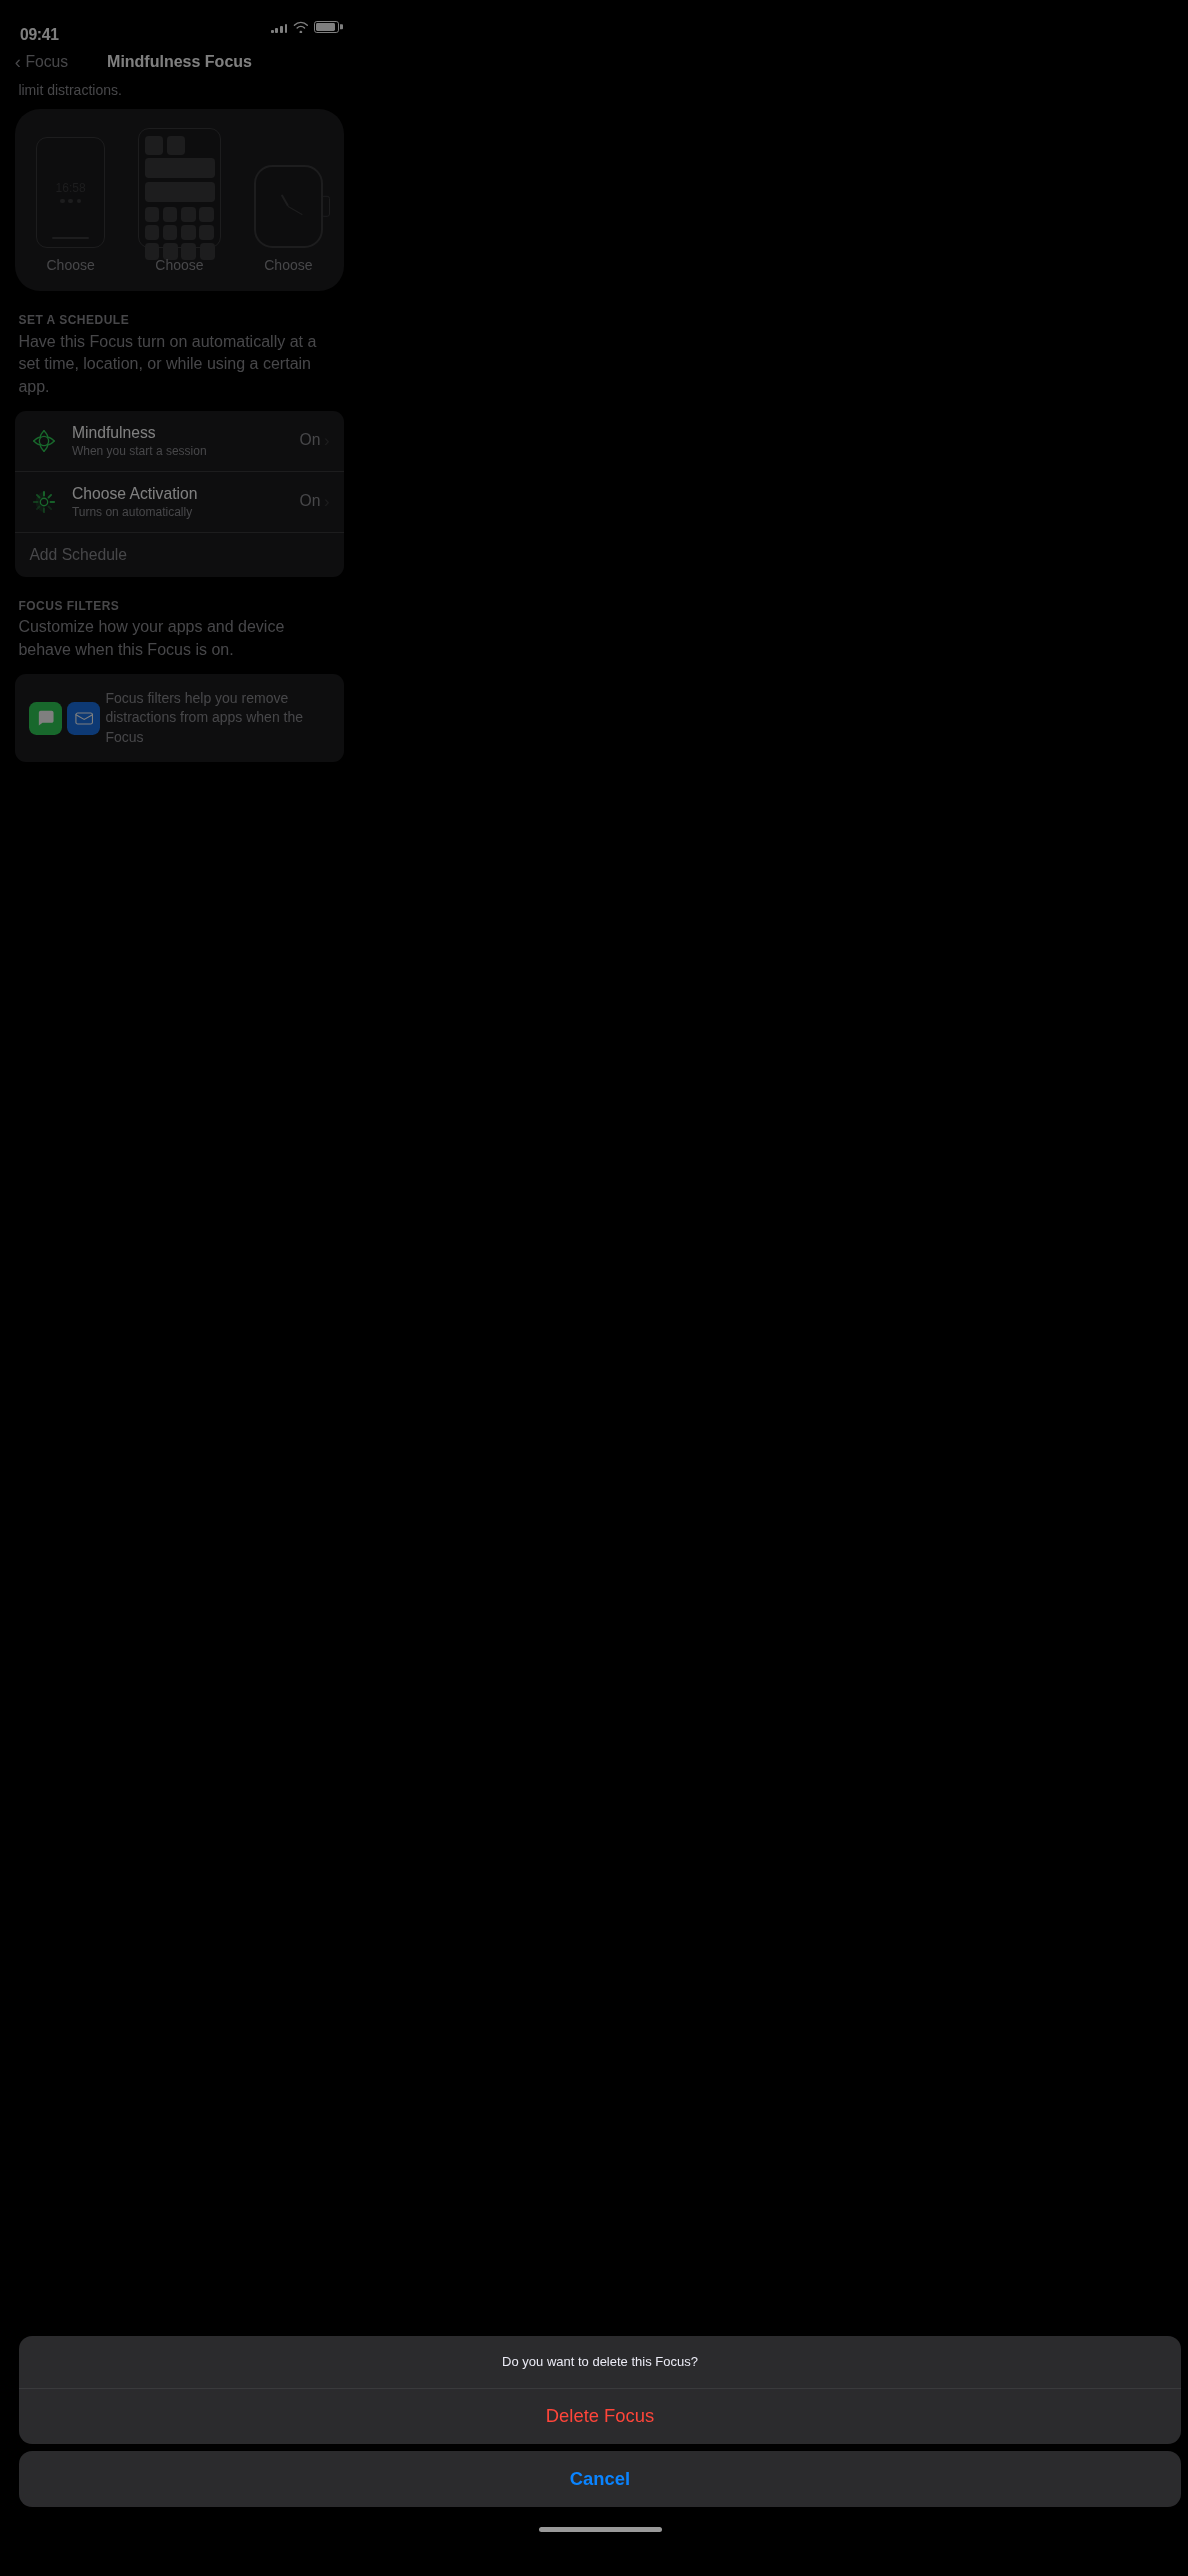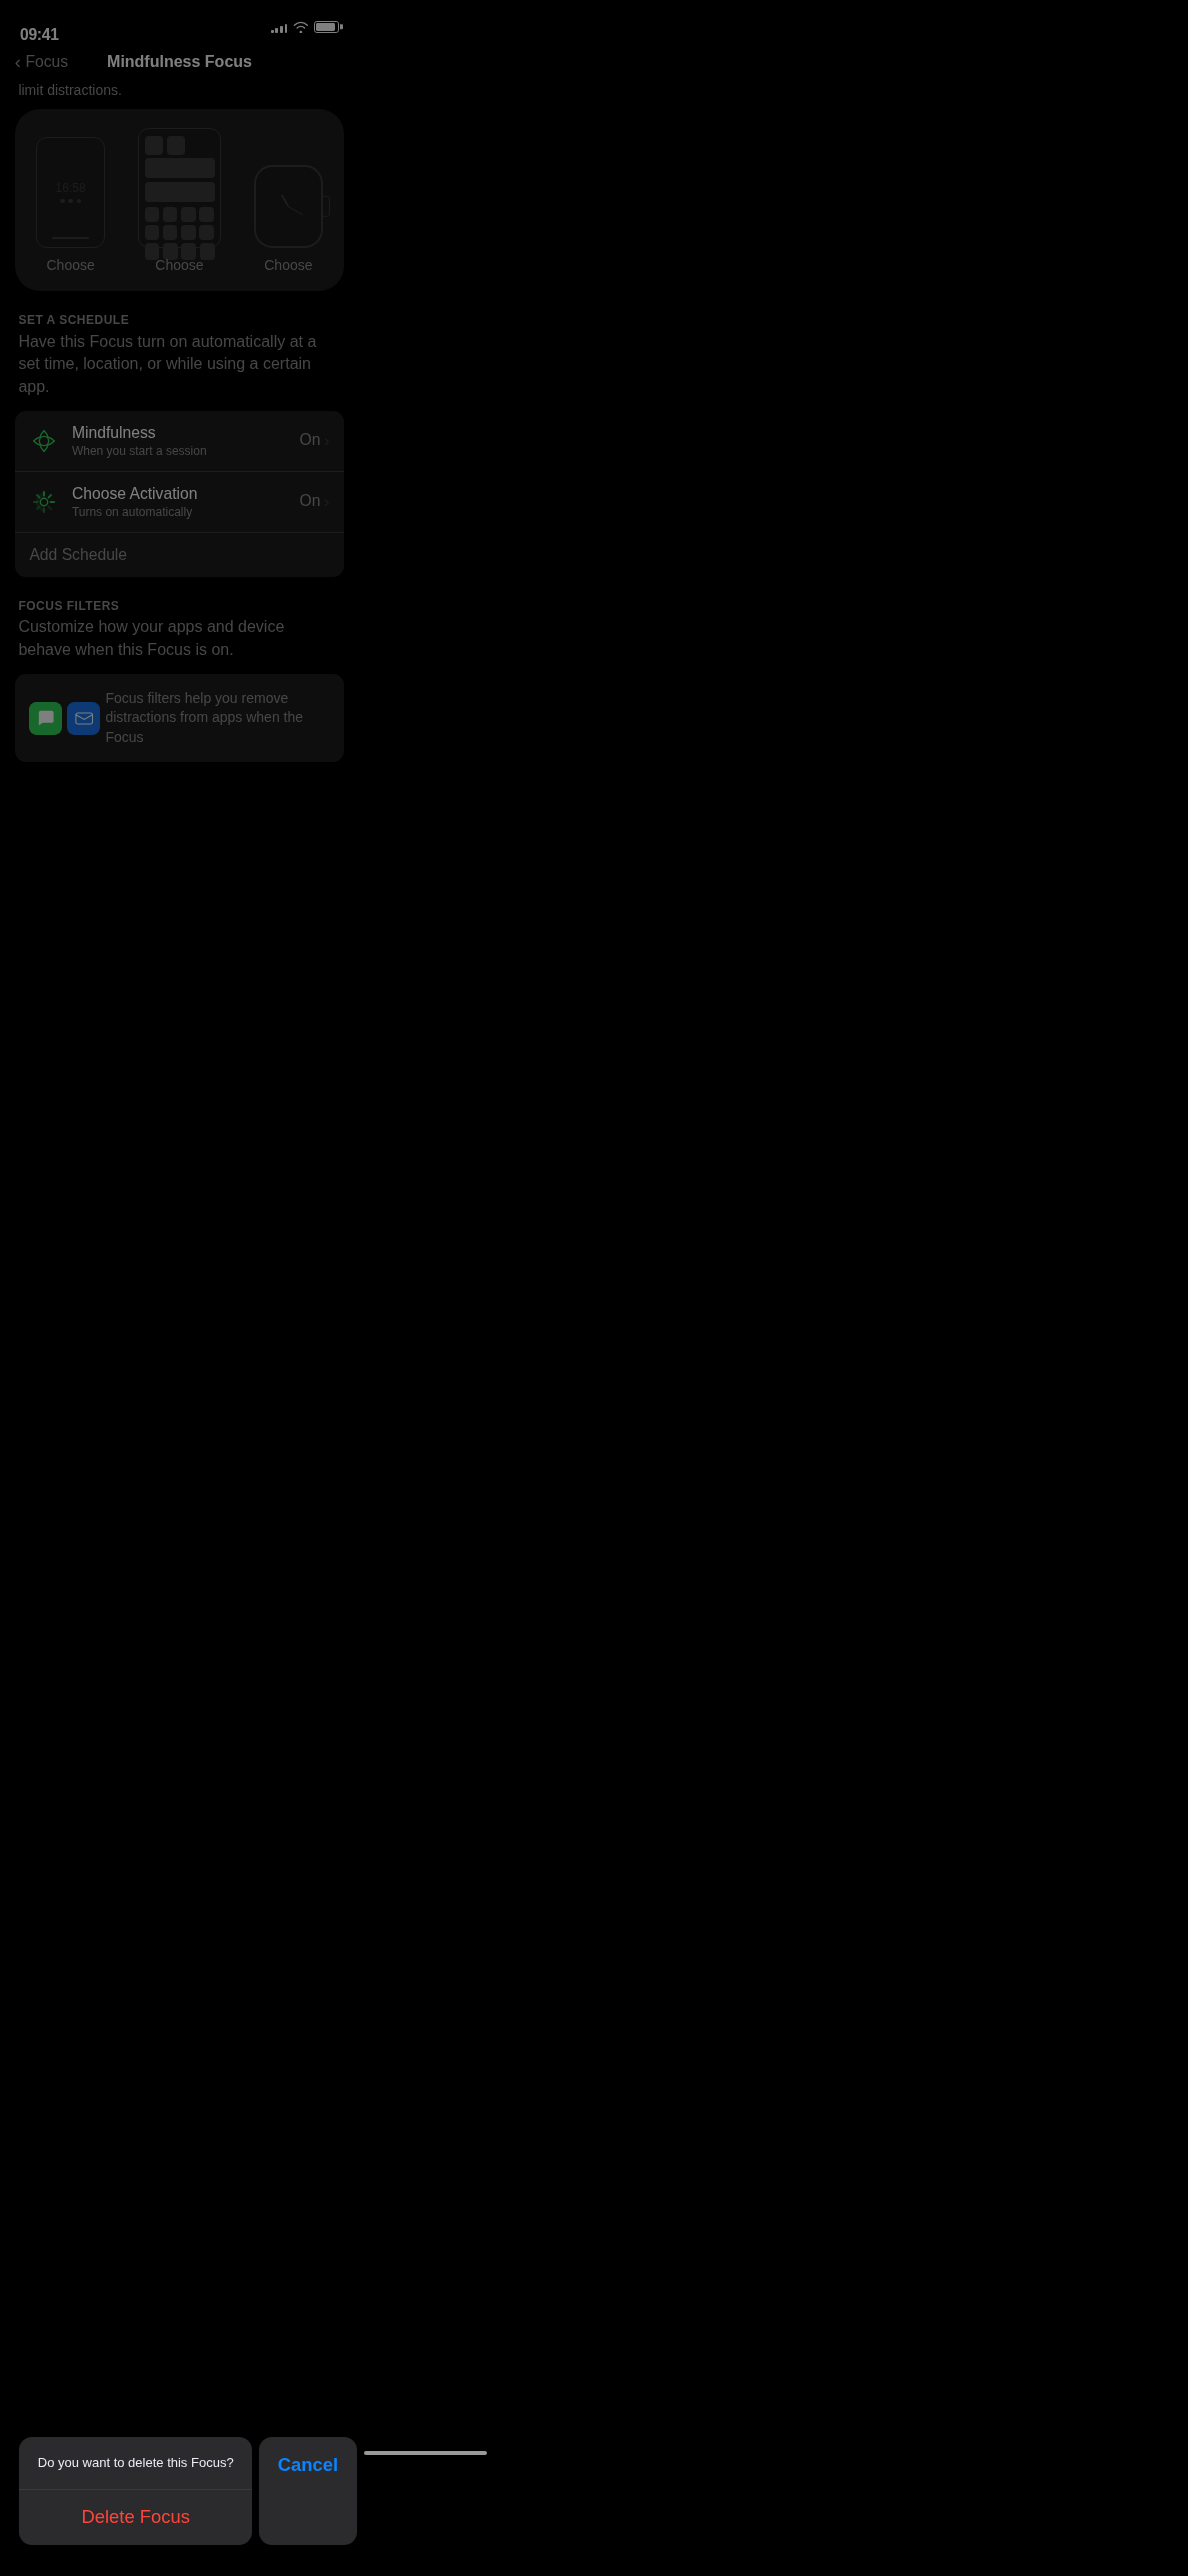--- a/index.html
+++ b/index.html
@@ -394,21 +394,21 @@
     }
 
     
     .modal-overlay {
       position: fixed;
       bottom: 0;
       left: 12px;
       right: 0;
       z-index: 100;
       display: flex;
-      flex-direction: row;
+      flex-direction: column;
       gap: 7.4px;
       padding: 0 7.4px 31px;
     }
 
     .modal-card {
       background: rgba(44, 44, 46, 0.97);
       border-radius: 13px;
       overflow: hidden;
       backdrop-filter: blur(18.4px);
     }

